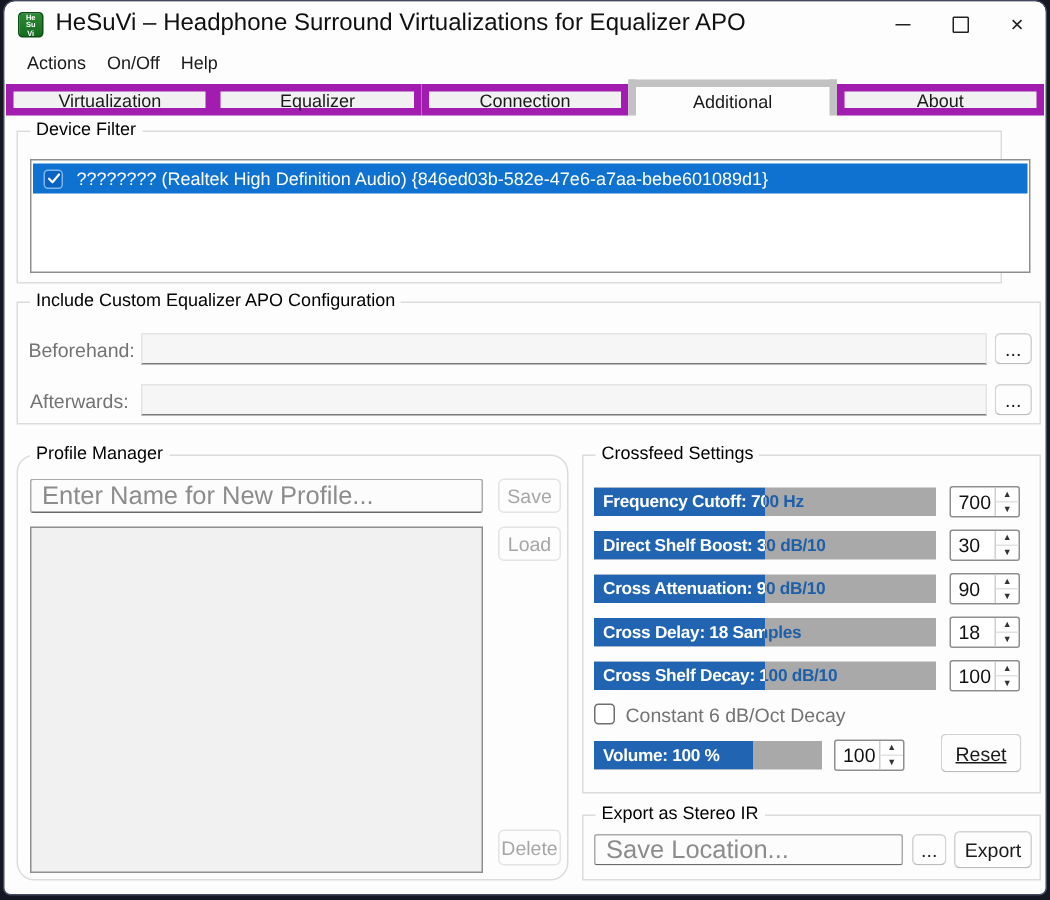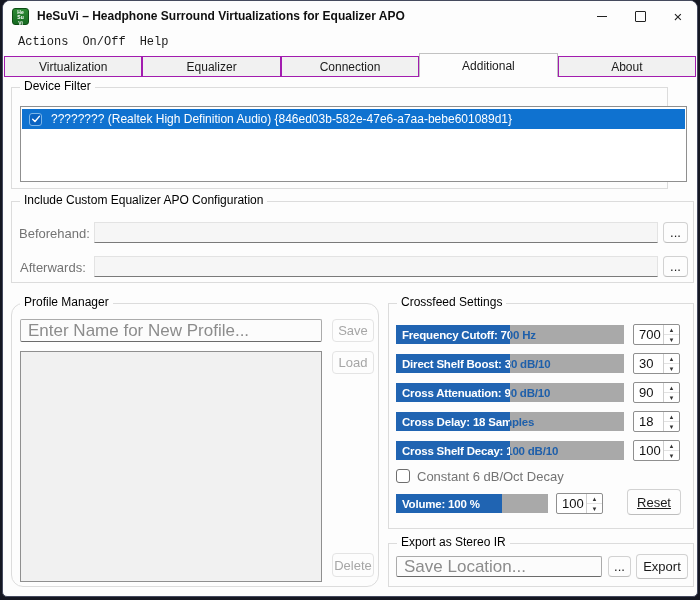--- a/index.html
+++ b/index.html
@@ -10,32 +10,32 @@
   }
   .window{
     position:absolute;top:0;left:2px;right:2px;bottom:3px;
     background:#fdfdfd;border-radius:8px 8px 5px 5px;overflow:hidden;
     border:1px solid #454a5e;
   }
   
   .titlebar{position:absolute;top:0;left:0;right:0;height:30px;background:#fdfdfd;display:flex;align-items:center;}
   .app-icon{width:17px;height:17px;margin-left:9px;border-radius:3px;background:linear-gradient(#2c8a34,#176b22);
     color:#fff;font-size:5px;font-weight:bold;line-height:5.5px;text-align:center;padding-top:1px;box-sizing:border-box;border:1px solid #0d4d14;}
-  .title-text{font-size:12px;color:#101010;margin-left:8px;flex:1;white-space:nowrap;font-weight:bold;}
+  .title-text{font-size:16px;color:#101010;margin-left:8px;flex:1;white-space:nowrap;}
   .winbtn{width:38px;height:30px;display:flex;align-items:center;justify-content:center;font-size:13px;color:#222;}
   .winbtn.close{font-size:15px;}
   .max-glyph{width:9px;height:9px;border:1.2px solid #222;border-radius:1px;}
   .min-glyph{width:10px;height:0;border-top:1.2px solid #222;}
   
-  .menubar{position:absolute;top:30px;left:0;right:0;height:22px;background:#fdfdfd;display:flex;align-items:center;padding-left:8px;font-family:Liberation Mono, monospace;}
+  .menubar{position:absolute;top:30px;left:0;right:0;height:22px;background:#fdfdfd;display:flex;align-items:center;padding-left:8px;}
   .menu-item{font-size:12px;color:#1a1a1a;padding:2px 7px;}
   
   .tabstrip{position:absolute;top:52px;left:1px;right:1px;height:24px;display:flex;}
   .tab{flex:1;display:flex;align-items:center;justify-content:center;font-size:12px;color:#1a1a1a;
-    background:#f1f1f1;border:1px solid #a21caf;margin-top:3px;box-sizing:border-box;}
+    background:#f1f1f1;border:5px solid #a21caf;margin-top:3px;box-sizing:border-box;}
   .tab.active{background:#fdfdfd;border-color:#c2c2c2;border-bottom:none;margin-top:0;z-index:2;}
   
   .group{position:absolute;border:1px solid #dcdcdc;box-sizing:border-box;}
   .group-label{position:absolute;top:-9px;left:8px;background:#fdfdfd;padding:0 4px;font-size:12px;color:#000;white-space:nowrap;}
   
   .listbox{position:absolute;border:1px solid #8f8f8f;background:#fff;box-sizing:border-box;}
   .listbox.gray{background:#f1f1f1;}
   .device-row{position:absolute;left:1px;right:1px;top:2px;height:20px;background:#0f72d0;display:flex;align-items:center;}
   .row-check{width:13px;height:13px;margin-left:7px;background:#0a63c2;border:1px solid #7db6e8;border-radius:3px;
     display:flex;align-items:center;justify-content:center;box-sizing:border-box;}

